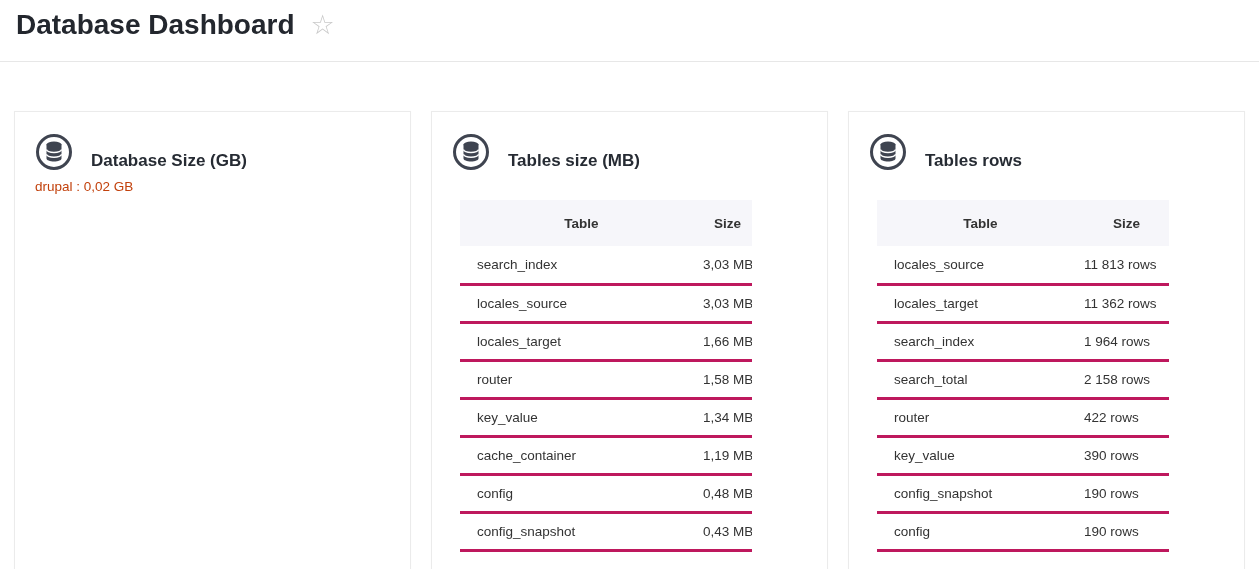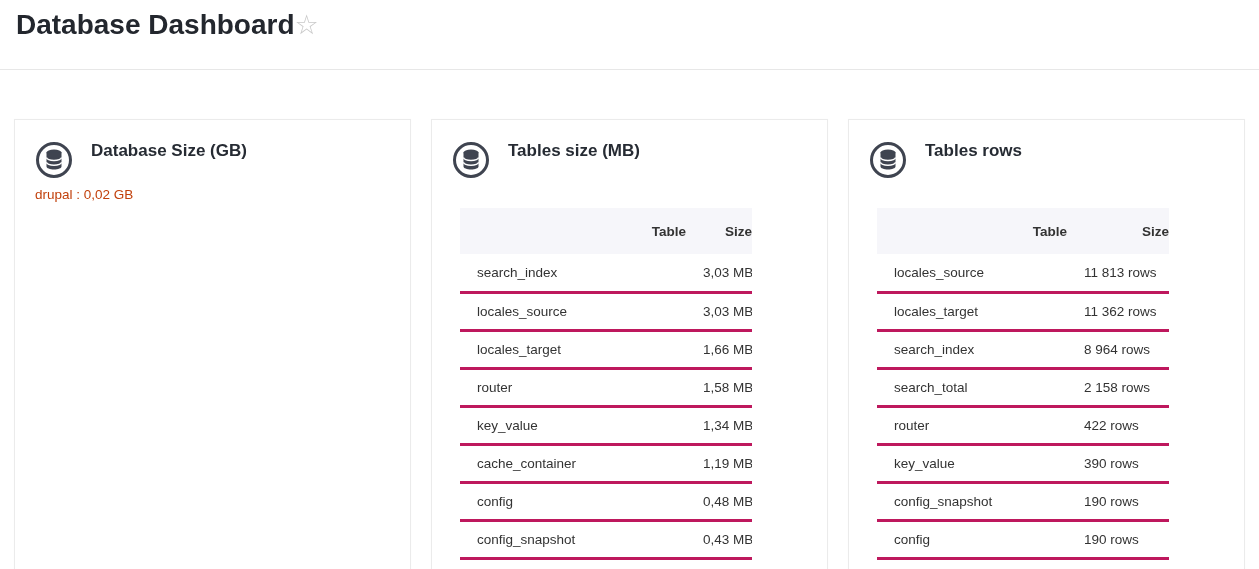--- a/index.html
+++ b/index.html
@@ -4,23 +4,23 @@
 <style>
   * { margin:0; padding:0; box-sizing:border-box; }
   html, body {
     width:1259px; height:569px; overflow:hidden;
     background:#ffffff;
     font-family:"Liberation Sans", sans-serif;
     color:#333;
   }
   
   .topbar {
-    height:70px;
+    height:62px;
     padding:6px 16px 0 16px;
-    display:flex; align-items:flex-start; 
+    display:flex; align-items:flex-start; gap:16px;
     border-bottom:1px solid #e7e7e7;
     background:#ffffff;
   }
   .page-title {
     font-size:28px; font-weight:bold; color:#23272e;
     line-height:38px; letter-spacing:0;
   }
   .star {
     font-size:27px; line-height:38px; color:#c9c9c9;
     cursor:pointer; user-select:none;
@@ -31,37 +31,37 @@
     padding:49px 14px 0 14px;
     align-items:flex-start;
   }
   .card {
     width:398px; height:620px;
     background:#ffffff;
     border:1px solid #ebebeb;
     box-shadow:0 0 1px rgba(0,0,0,0.04);
     padding:21px 20px 0 20px;
   }
-  .card-header { display:flex; align-items:flex-start; gap:18px; }
+  .card-header { display:flex; align-items:flex-end; gap:18px; }
   .db-icon { width:38px; height:38px; flex:0 0 38px; }
   .card-title { font-size:17px; font-weight:bold; color:#262b33; }
   .card-text {
     margin-top:8px; font-size:13.5px; color:#c2410c;
   }
   
   table.data-table {
     margin-top:29px; margin-left:8px;
     width:292px;
     border-collapse:collapse;
     table-layout:fixed;
     font-size:13.5px;
   }
   table.data-table thead th {
     background:#f6f6fa;
-    text-align:right;
+    text-align:center;
     font-weight:bold;
     color:#333;
     height:46px;
     padding:0 0 0 17px;
     vertical-align:middle;
   }
   table.data-table tbody td {
     height:38px;
     padding:0 0 0 17px;
     vertical-align:middle;
@@ -174,21 +174,21 @@
           <tr>
             <td>locales_source</td>
             <td>11 813 rows</td>
           </tr>
           <tr>
             <td>locales_target</td>
             <td>11 362 rows</td>
           </tr>
           <tr>
             <td>search_index</td>
-            <td>8 964 rows</td>
+            <td>1 964 rows</td>
           </tr>
           <tr>
             <td>search_total</td>
             <td>2 158 rows</td>
           </tr>
           <tr>
             <td>router</td>
             <td>422 rows</td>
           </tr>
           <tr>

